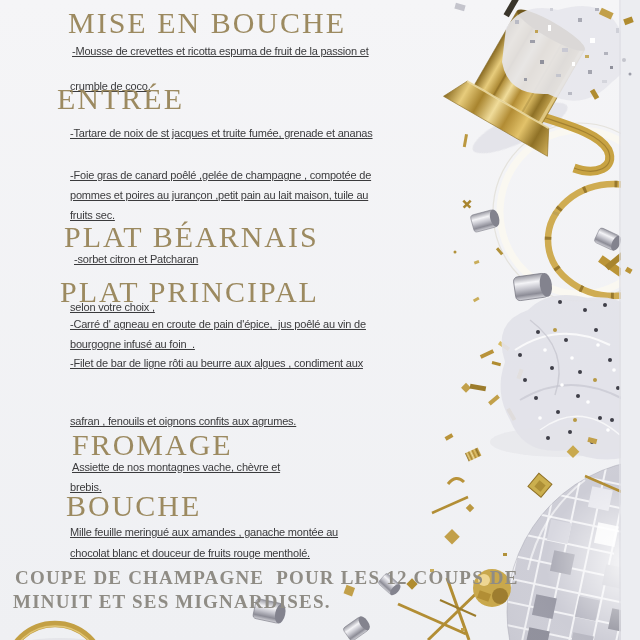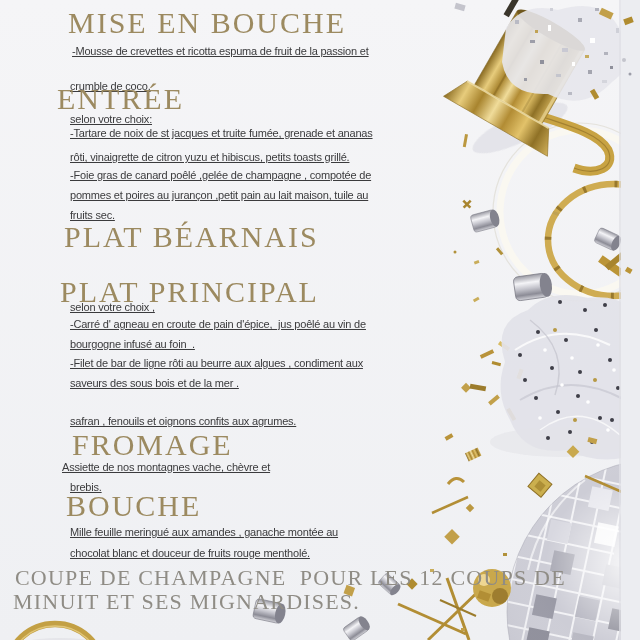--- a/index.html
+++ b/index.html
@@ -3,22 +3,22 @@
 <meta charset="utf-8">
 <style>
   html,body{margin:0;padding:0;background:#e8e8ea;}
   .stage{position:relative;width:640px;height:640px;overflow:hidden;background:#ffffff;
          font-family:"Liberation Sans",sans-serif;text-align:center;}
   .decor{position:absolute;left:0;top:0;}
   .bl{position:absolute;font-size:11px;line-height:20px;color:#3b3b3d;
       letter-spacing:-0.2px;white-space:pre;z-index:2;text-decoration:underline;}
   .hd{position:absolute;font-family:"Liberation Serif",serif;font-size:30px;line-height:1;
       font-weight:400;color:#9c8a60;letter-spacing:2px;white-space:pre;z-index:2;}
-  .ft{position:absolute;font-family:"Liberation Serif",serif;font-size:22px;line-height:24px;
-      font-weight:400;color:#8f8c85;letter-spacing:1.2px;white-space:pre;z-index:2;}
+  .ft{position:absolute;font-family:"Liberation Serif",serif;font-size:19px;line-height:24px;
+      font-weight:700;color:#8f8c85;letter-spacing:1.2px;white-space:pre;z-index:2;}
 </style>
 </head>
 <body>
 
 <div class="stage">
 
   <svg class="decor" width="640" height="640" viewBox="0 0 640 640" aria-hidden="true">
     <defs>
       <linearGradient id="pageGrad" x1="0" y1="0" x2="0" y2="1">
         <stop offset="0" stop-color="#f5f5f7"></stop>
@@ -269,39 +269,37 @@
       <circle cx="630" cy="74" r="1.5" fill="#9d9ea9"></circle>
       <rect x="626" y="268" width="6" height="5" fill="#bb9537" transform="rotate(30 629 270)"></rect>
     </g>
   </svg>
 
   <div class="hd" style="left:68px;top:8px">MISE EN BOUCHE</div>
   <div class="bl" style="left:72px;top:41px">-Mousse de crevettes et ricotta espuma de fruit de la passion et</div>
   <div class="bl" style="left:70px;top:76px">crumble de coco.</div>
 
   <div class="hd" style="left:57px;top:84px">ENTRÉE</div>
-  <div class="bl" style="left:70px;top:109px">selon votre choix:</div>
   <div class="bl" style="left:70px;top:123px">-Tartare de noix de st jacques et truite fumée, grenade et ananas</div>
-  <div class="bl" style="left:70px;top:147px">rôti, vinaigrette de citron yuzu et hibiscus, petits toasts grillé.</div>
   <div class="bl" style="left:70px;top:165px">-Foie gras de canard poêlé ,gelée de champagne , compotée de</div>
   <div class="bl" style="left:70px;top:185px">pommes et poires au jurançon ,petit pain au lait maison, tuile au</div>
   <div class="bl" style="left:70px;top:205px">fruits sec.</div>
 
   <div class="hd" style="left:64px;top:222px">PLAT BÉARNAIS</div>
+  <div class="bl" style="left:74px;top:249px">-sorbet citron et Patcharan</div>
 
   <div class="hd" style="left:60px;top:277px">PLAT PRINCIPAL</div>
   <div class="bl" style="left:70px;top:297px">selon votre choix ,</div>
   <div class="bl" style="left:70px;top:314px">-Carré d' agneau en croute de pain d'épice,  jus poêlé au vin de</div>
   <div class="bl" style="left:70px;top:334px">bourgogne infusé au foin  .</div>
   <div class="bl" style="left:70px;top:353px">-Filet de bar de ligne rôti au beurre aux algues , condiment aux</div>
-  <div class="bl" style="left:70px;top:373px">saveurs des sous bois et de la mer .</div>
   <div class="bl" style="left:70px;top:411px">safran , fenouils et oignons confits aux agrumes.</div>
 
   <div class="hd" style="left:72px;top:430px">FROMAGE</div>
-  <div class="bl" style="left:62px;top:457px">Assiette de nos montagnes vache, chèvre et</div>
+  <div class="bl" style="left:72px;top:457px">Assiette de nos montagnes vache, chèvre et</div>
   <div class="bl" style="left:70px;top:477px">brebis.</div>
 
   <div class="hd" style="left:66px;top:491px">BOUCHE</div>
   <div class="bl" style="left:70px;top:522px">Mille feuille meringué aux amandes , ganache montée au</div>
   <div class="bl" style="left:70px;top:543px">chocolat blanc et douceur de fruits rouge mentholé.</div>
 
   <div class="ft" style="left:15px;top:566px">COUPE DE CHAMPAGNE  POUR LES 12 COUPS DE</div>
   <div class="ft" style="left:13px;top:590px">MINUIT ET SES MIGNARDISES.</div>
 
 </div>

